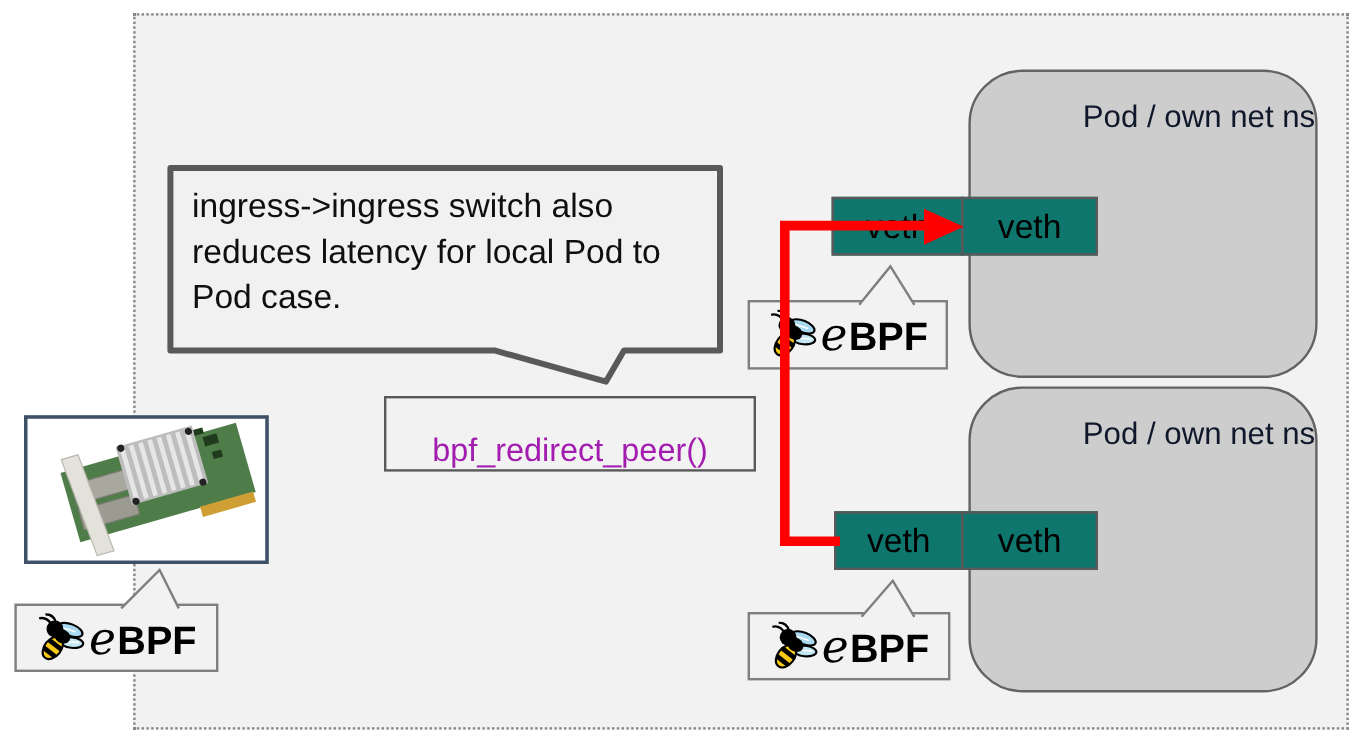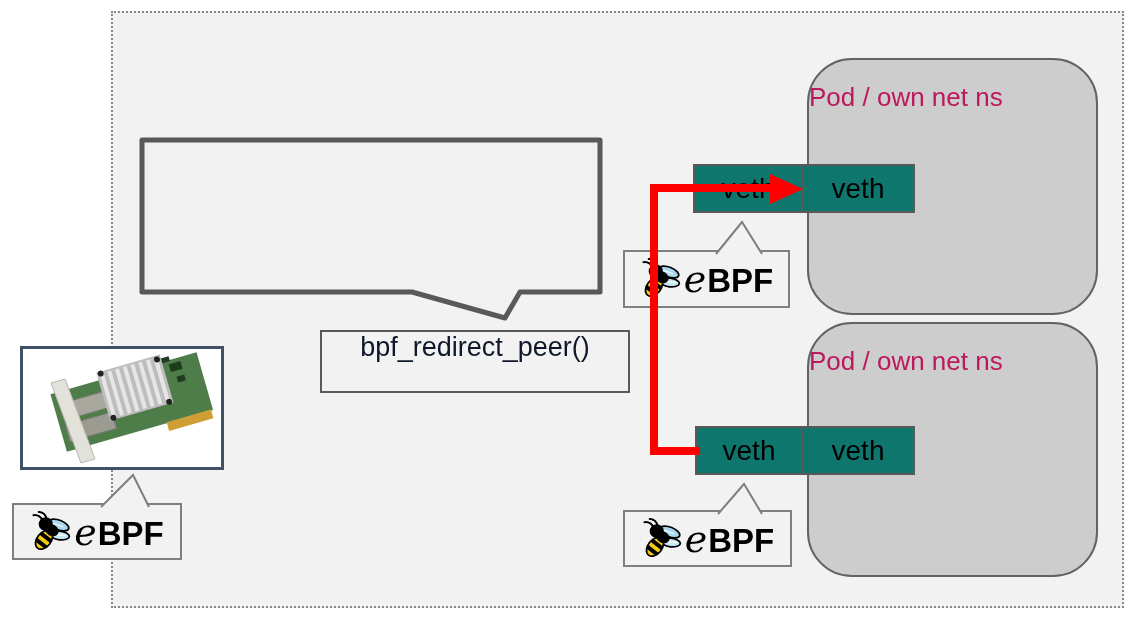--- a/index.html
+++ b/index.html
@@ -16,42 +16,42 @@
     position:absolute;left:183px;top:40px;font-size:25px;line-height:39px;
     color:#0f0f0f;z-index:2;white-space:pre;
   }
   
   .pod{
     position:absolute;left:807px;width:291px;background:#cdcdcd;
     border:2px solid #636363;border-radius:45px;box-sizing:border-box;z-index:1;
   }
   .pod-1{top:58px;height:257px;}
   .pod-2{top:322px;height:255px;}
-  .pod-label{padding-top:22px;text-align:left;font-size:26px;color:#be185d;}
+  .pod-label{padding-top:22px;text-align:right;font-size:26px;color:#0f172a;}
   
   .veth{
     position:absolute;height:49px;background:#0f766e;border:2px solid #595959;
     box-sizing:border-box;display:flex;align-items:center;justify-content:center;
     font-size:28px;color:#000;z-index:3;
   }
   .veth-1l{left:693px;top:164px;width:110px;}
   .veth-1r{left:801px;top:164px;width:114px;}
   .veth-2l{left:695px;top:426px;width:108px;}
   .veth-2r{left:801px;top:426px;width:114px;}
   
   .bubble-svg{position:absolute;left:0;top:0;width:1142px;height:622px;z-index:2;pointer-events:none;}
   .bubble-text{
     position:absolute;left:160px;top:153px;width:412px;font-size:28px;line-height:38px;
     color:#0f0f0f;z-index:2;
   }
   
   .fn-box{
     position:absolute;left:320px;top:330px;width:310px;height:63px;background:#f2f2f2;
-    border:2px solid #595959;box-sizing:border-box;display:flex;align-items:flex-start;
-    justify-content:center;font-size:27px;color:#0f172a;z-index:2;
+    border:2px solid #595959;box-sizing:border-box;display:flex;align-items:flex-end;
+    justify-content:center;font-size:27px;color:#a21caf;z-index:2;
   }
   
   .callout{
     position:absolute;background:#f2f2f2;border:2px solid #7f7f7f;box-sizing:border-box;
     display:flex;align-items:center;justify-content:center;z-index:4;
   }
   .callout-top{left:623px;top:250px;width:167px;height:58px;}
   .callout-bottom{left:623px;top:510px;width:169px;height:57px;}
   .callout-nic{left:12px;top:503px;width:170px;height:57px;}
   .tail{position:absolute;z-index:5;pointer-events:none;}
@@ -109,20 +109,21 @@
   </div>
 
   <div class="veth veth-1l">veth</div>
   <div class="veth veth-1r">veth</div>
   <div class="veth veth-2l">veth</div>
   <div class="veth veth-2r">veth</div>
 
   <svg class="bubble-svg" viewBox="0 0 1142 622">
     <path d="M142 140 L600 140 L600 292 L520 292 L505 318 L412 292 L142 292 Z" fill="#f1f1f1" stroke="#595959" stroke-width="5" stroke-linejoin="round"></path>
   </svg>
+  <div class="bubble-text">ingress-&gt;ingress switch also reduces latency for local Pod to Pod case.</div>
 
   <div class="fn-box">
     <span>bpf_redirect_peer()</span>
   </div>
 
   <div class="nic">
     <svg viewBox="0 0 198 118">
       <rect width="198" height="118" fill="#ffffff"></rect>
       <g transform="rotate(-16 99 59)">
         <rect x="34" y="26" width="152" height="60" fill="#4e7d49"></rect>

